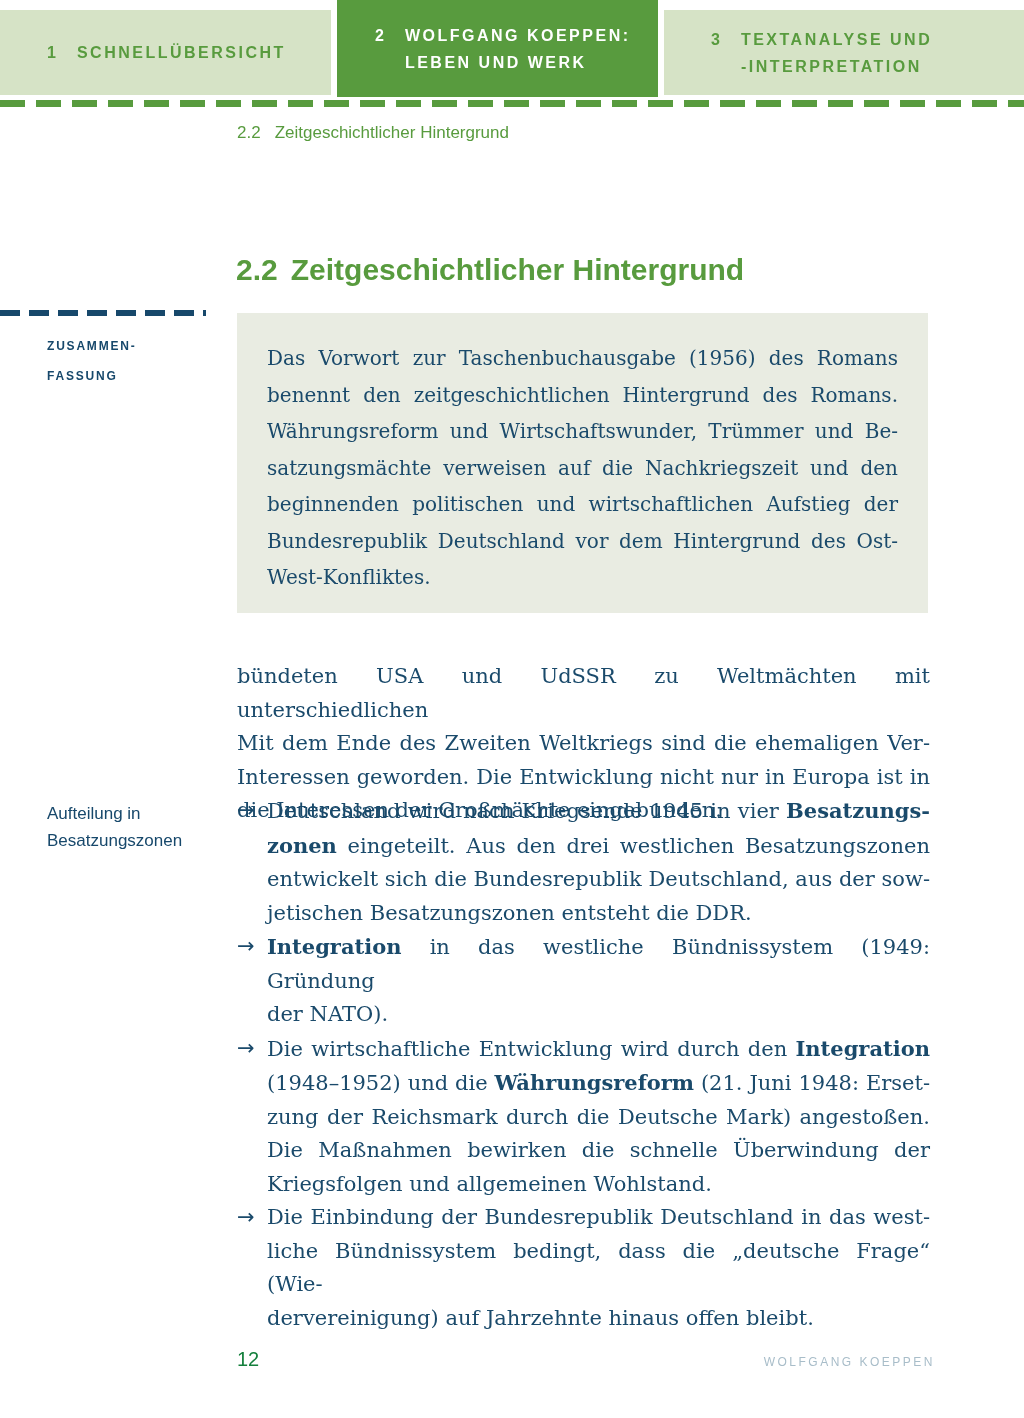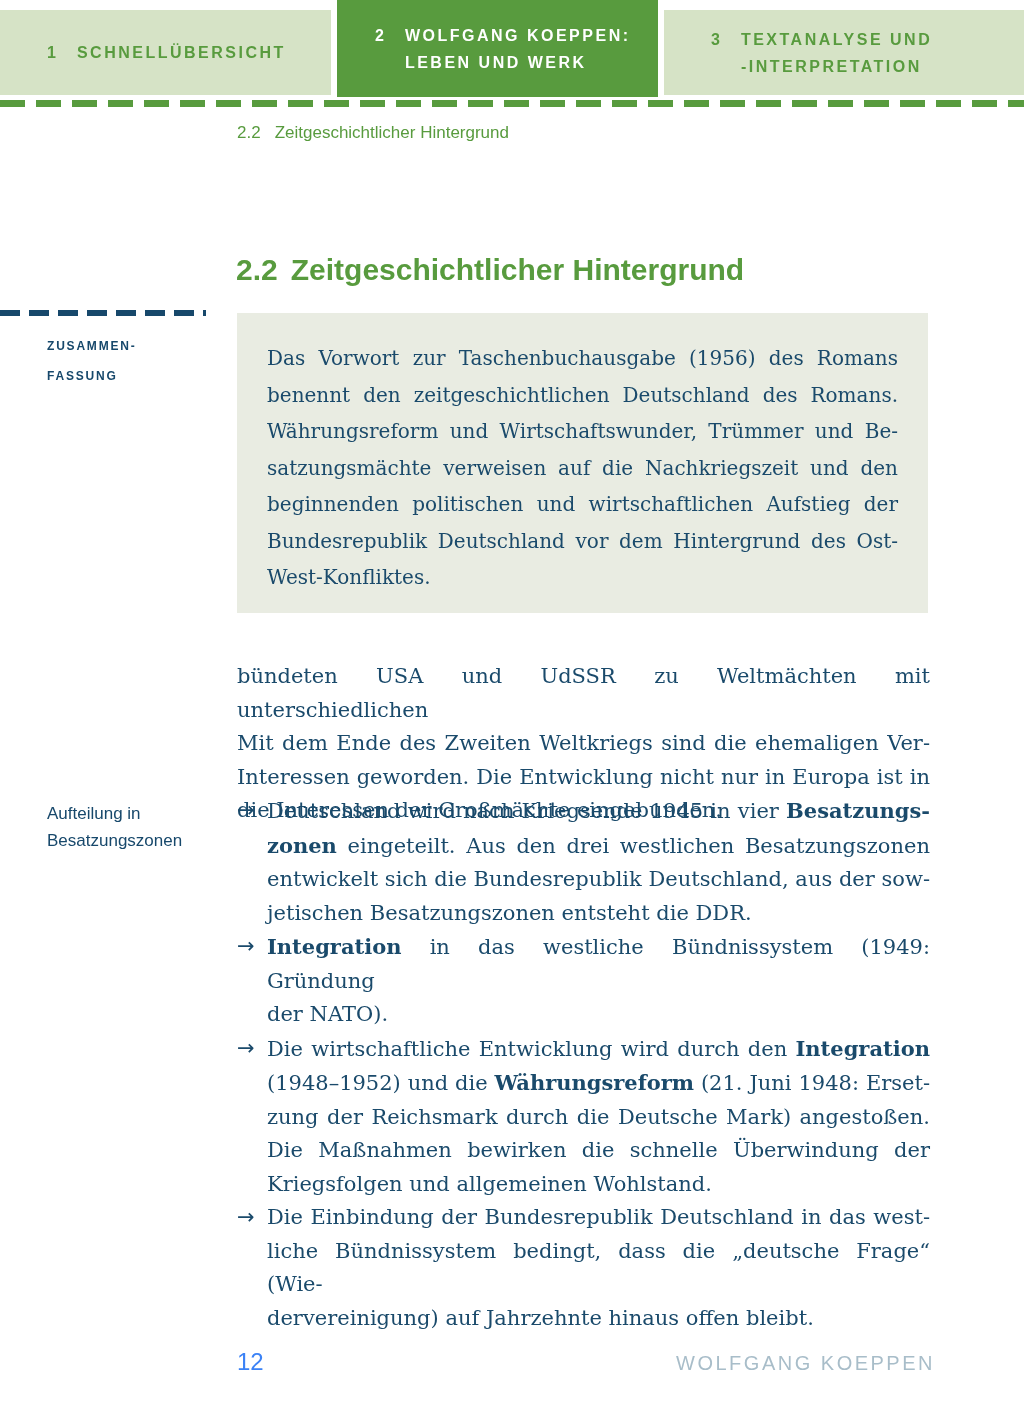--- a/index.html
+++ b/index.html
@@ -82,22 +82,22 @@
     position: absolute; left: 0; top: 0;
     font-family: "DejaVu Sans", sans-serif; color: #1A4A6B;
   }
   .bullet b, .summary-box b, .intro b { font-weight: 700; }
 
   
   .footer {
     position: absolute; top: 1348px; left: 237px; right: 89px;
     display: flex; justify-content: space-between; align-items: baseline;
   }
-  .page-num { color: #3b82f6; font-size: 24px; font-weight: 500; }
-  .running-title { color: #A8BDC9; font-size: 20px; font-weight: 500; letter-spacing: 2.5px; }
+  .page-num { color: #15803d; font-size: 20px; font-weight: 500; }
+  .running-title { color: #A8BDC9; font-size: 12px; font-weight: 500; letter-spacing: 2.5px; }
 </style>
 </head>
 <body>
 
 <div class="page">
 
   <header class="tabs">
     <div class="tab inactive tab-1">
       <div class="tab-inner">
         <span class="tab-num">1</span>
@@ -139,21 +139,21 @@
   </h1>
 
   <div class="navy-dashes"></div>
   <div class="summary-label">
     <span>ZUSAMMEN-</span><br>
     <span>FASSUNG</span>
   </div>
 
   <div class="summary-box serif">
       <div class="jline">Das Vorwort zur Taschenbuchausgabe (1956) des Romans</div>
-      <div class="jline">benennt den zeitgeschichtlichen Deutschland des Romans.</div>
+      <div class="jline">benennt den zeitgeschichtlichen Hintergrund des Romans.</div>
       <div class="jline">Währungsreform und Wirtschaftswunder, Trümmer und Be-</div>
       <div class="jline">satzungsmächte verweisen auf die Nachkriegszeit und den</div>
       <div class="jline">beginnenden politischen und wirtschaftlichen Aufstieg der</div>
       <div class="jline">Bundesrepublik Deutschland vor dem Hintergrund des Ost-</div>
       <div class="jline last">West-Konfliktes.</div>
     </div>
 
   <div class="intro serif">
       <div class="jline">bündeten USA und UdSSR zu Weltmächten mit unterschiedlichen</div>
       <div class="jline">Mit dem Ende des Zweiten Weltkriegs sind die ehemaligen Ver-</div>

